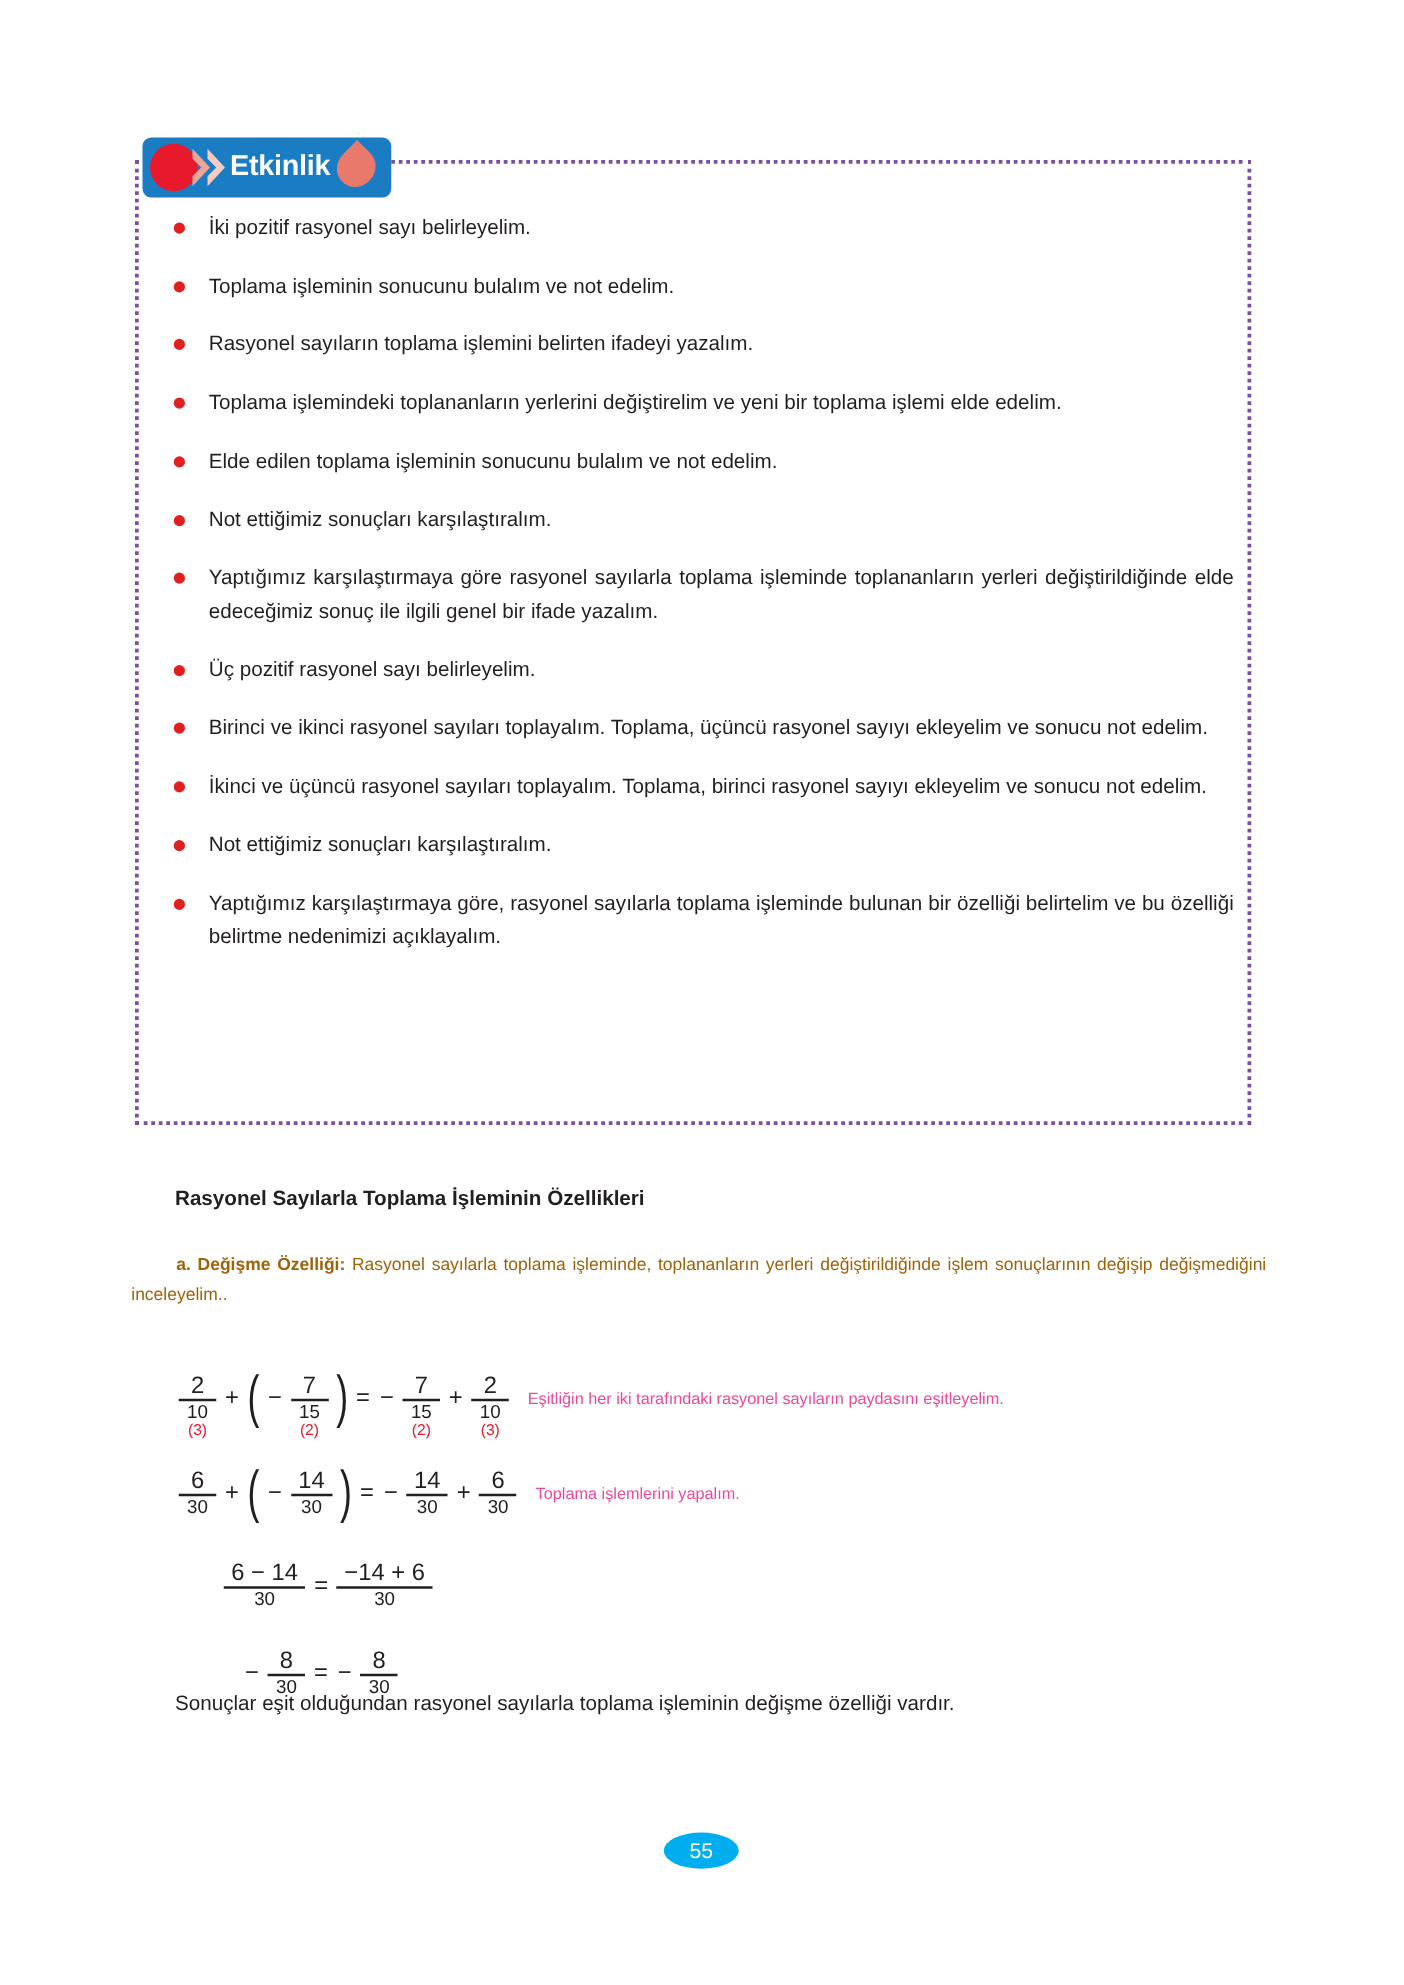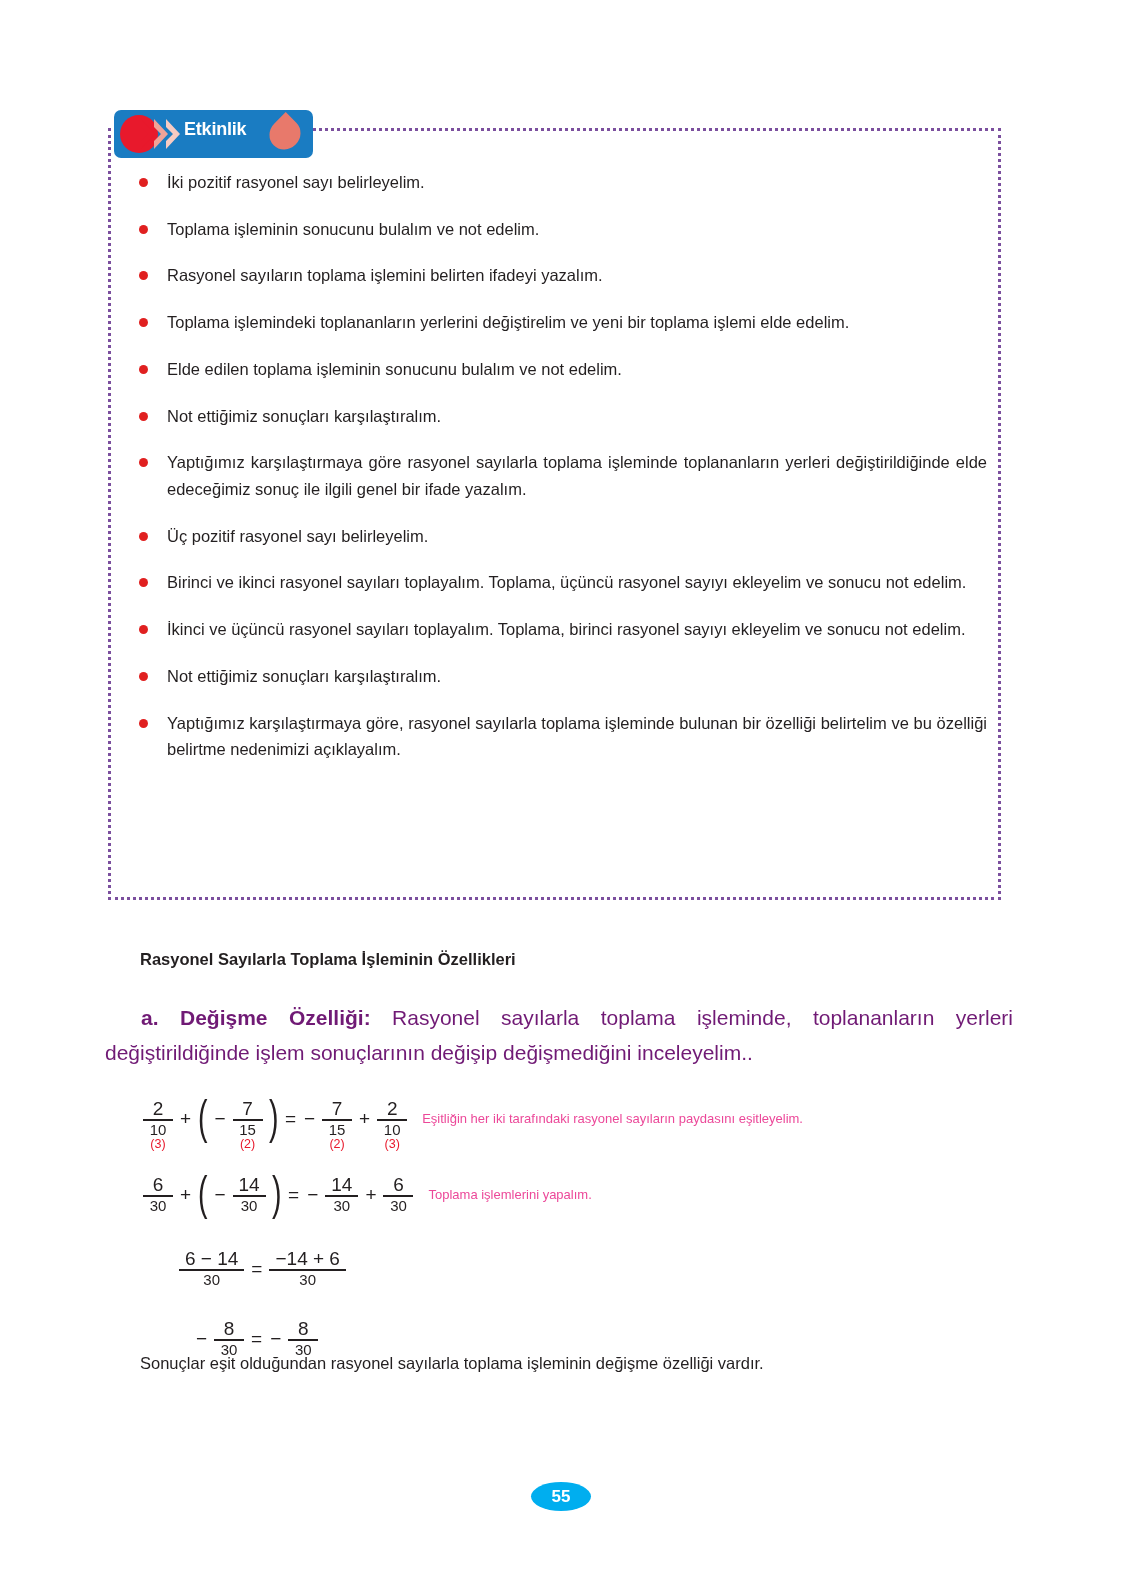--- a/index.html
+++ b/index.html
@@ -68,21 +68,21 @@
     height: 34px;
   }
   .badge-chev svg { display: block; }
   .badge-chev.c1 { left: 31px; }
   .badge-chev.c2 { left: 44px; }
   .badge-chev.c3 { left: 56px; }
   .badge-label {
     position: absolute;
     left: 76px;
     top: 9px;
-    font-size: 18px;
+    font-size: 23px;
     font-weight: bold;
     color: #ffffff;
     letter-spacing: -0.2px;
   }
   .badge-teardrop {
     position: absolute;
     left: 161px;
     top: 9px;
     width: 32px;
     height: 30px;
@@ -128,23 +128,23 @@
     top: 950px;
     font-size: 16.5px;
     font-weight: bold;
     color: #231f20;
   }
   .intro-paragraph {
     position: absolute;
     left: 105px;
     top: 1000px;
     width: 908px;
-    font-size: 21px;
+    font-size: 14px;
     line-height: 1.68;
-    color: #701a75;
+    color: #a16207;
     text-align: justify;
     text-indent: 36px;
   }
   .intro-paragraph b { font-weight: bold; }
 
   
   .math-block {
     position: absolute;
     left: 140px;
     top: 1090px;
@@ -235,25 +235,24 @@
   .page-number {
     position: absolute;
     left: 531px;
     top: 1466px;
     width: 60px;
     height: 29px;
     background: #00aeef;
     border-radius: 50%;
     color: #ffffff;
     font-size: 17px;
-    font-weight: bold;
+    font-weight: normal;
     display: flex;
     align-items: center;
     justify-content: center;
-    margin-top: 16px;
   }
 </style>
 </head>
 <body>
 
 <div class="page">
 
   <div class="activity-box">
     <div class="bullet-list">
 

